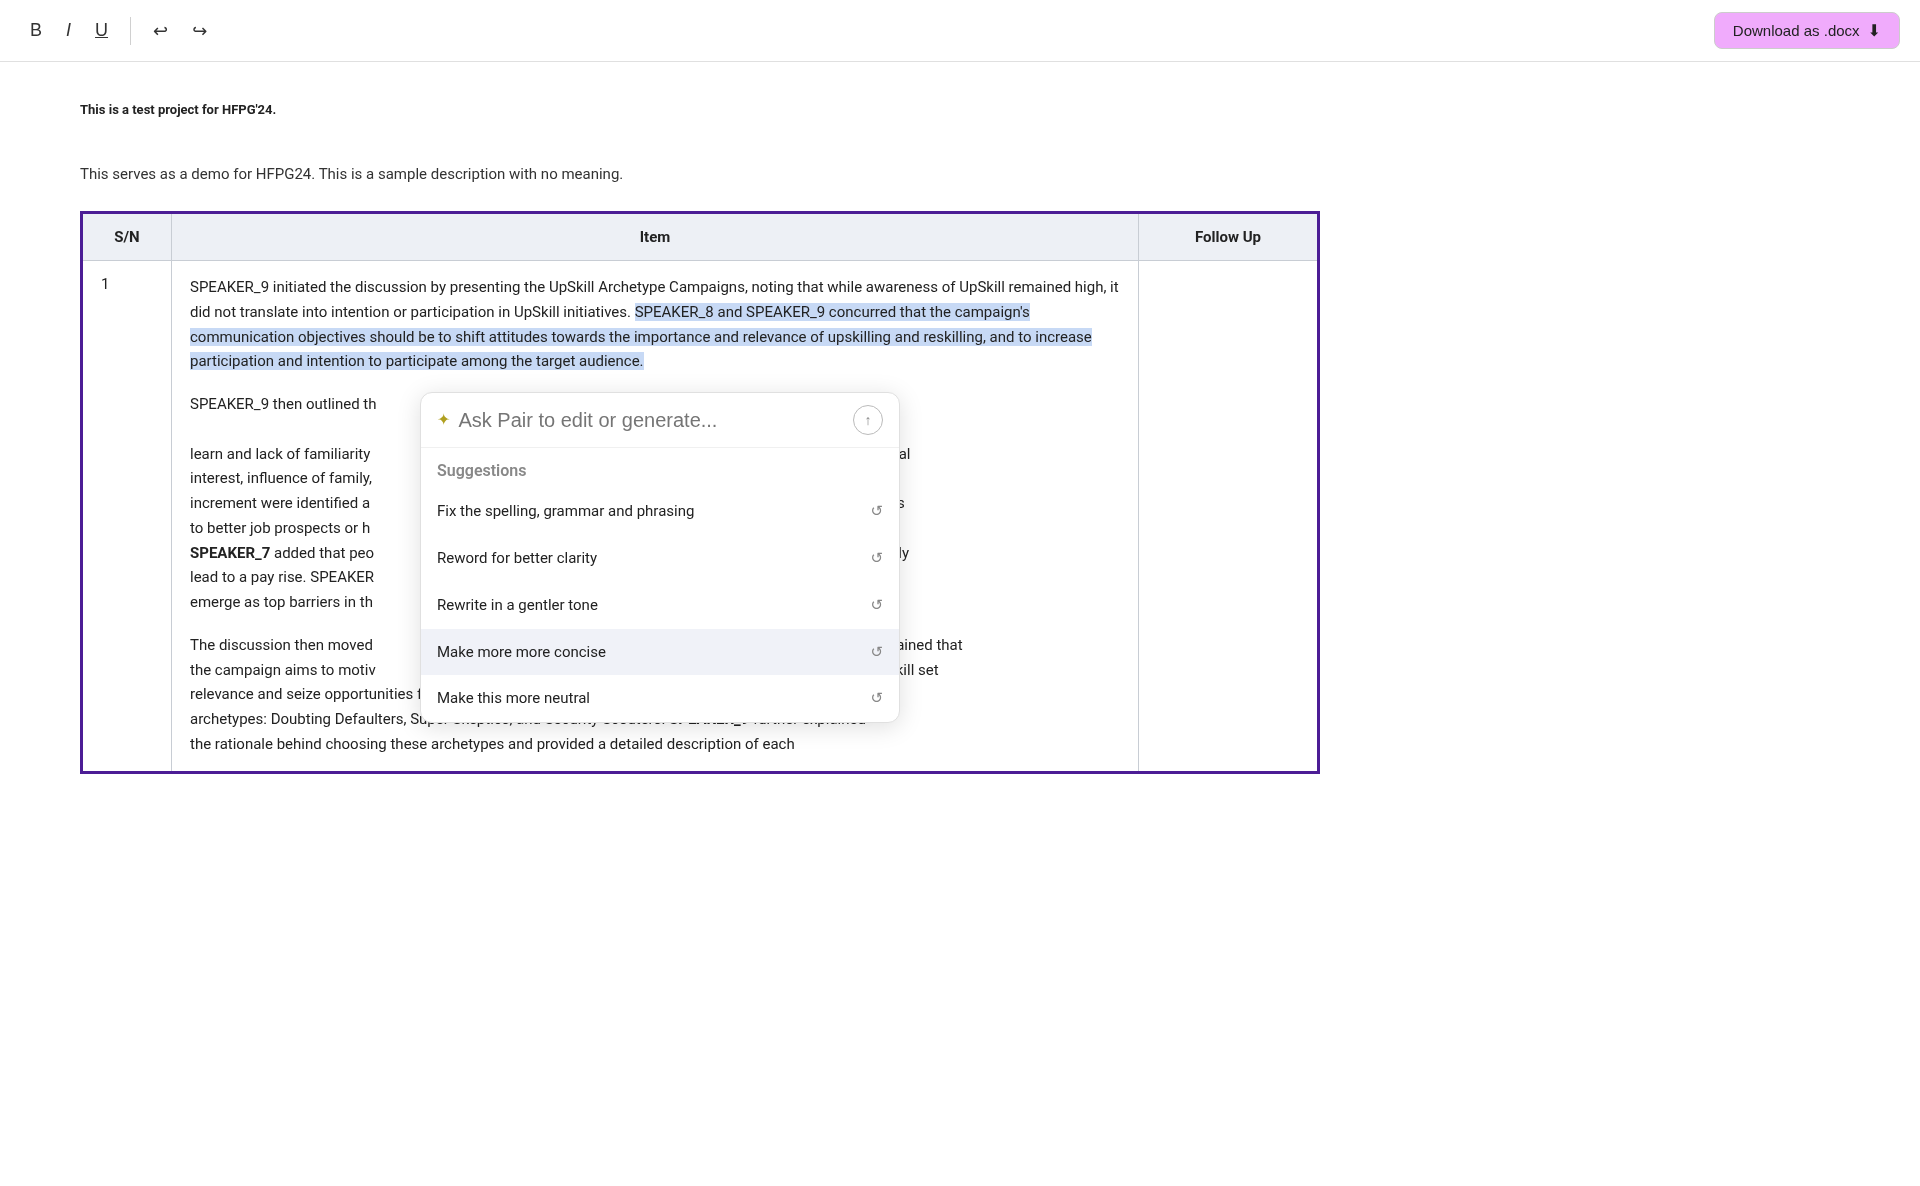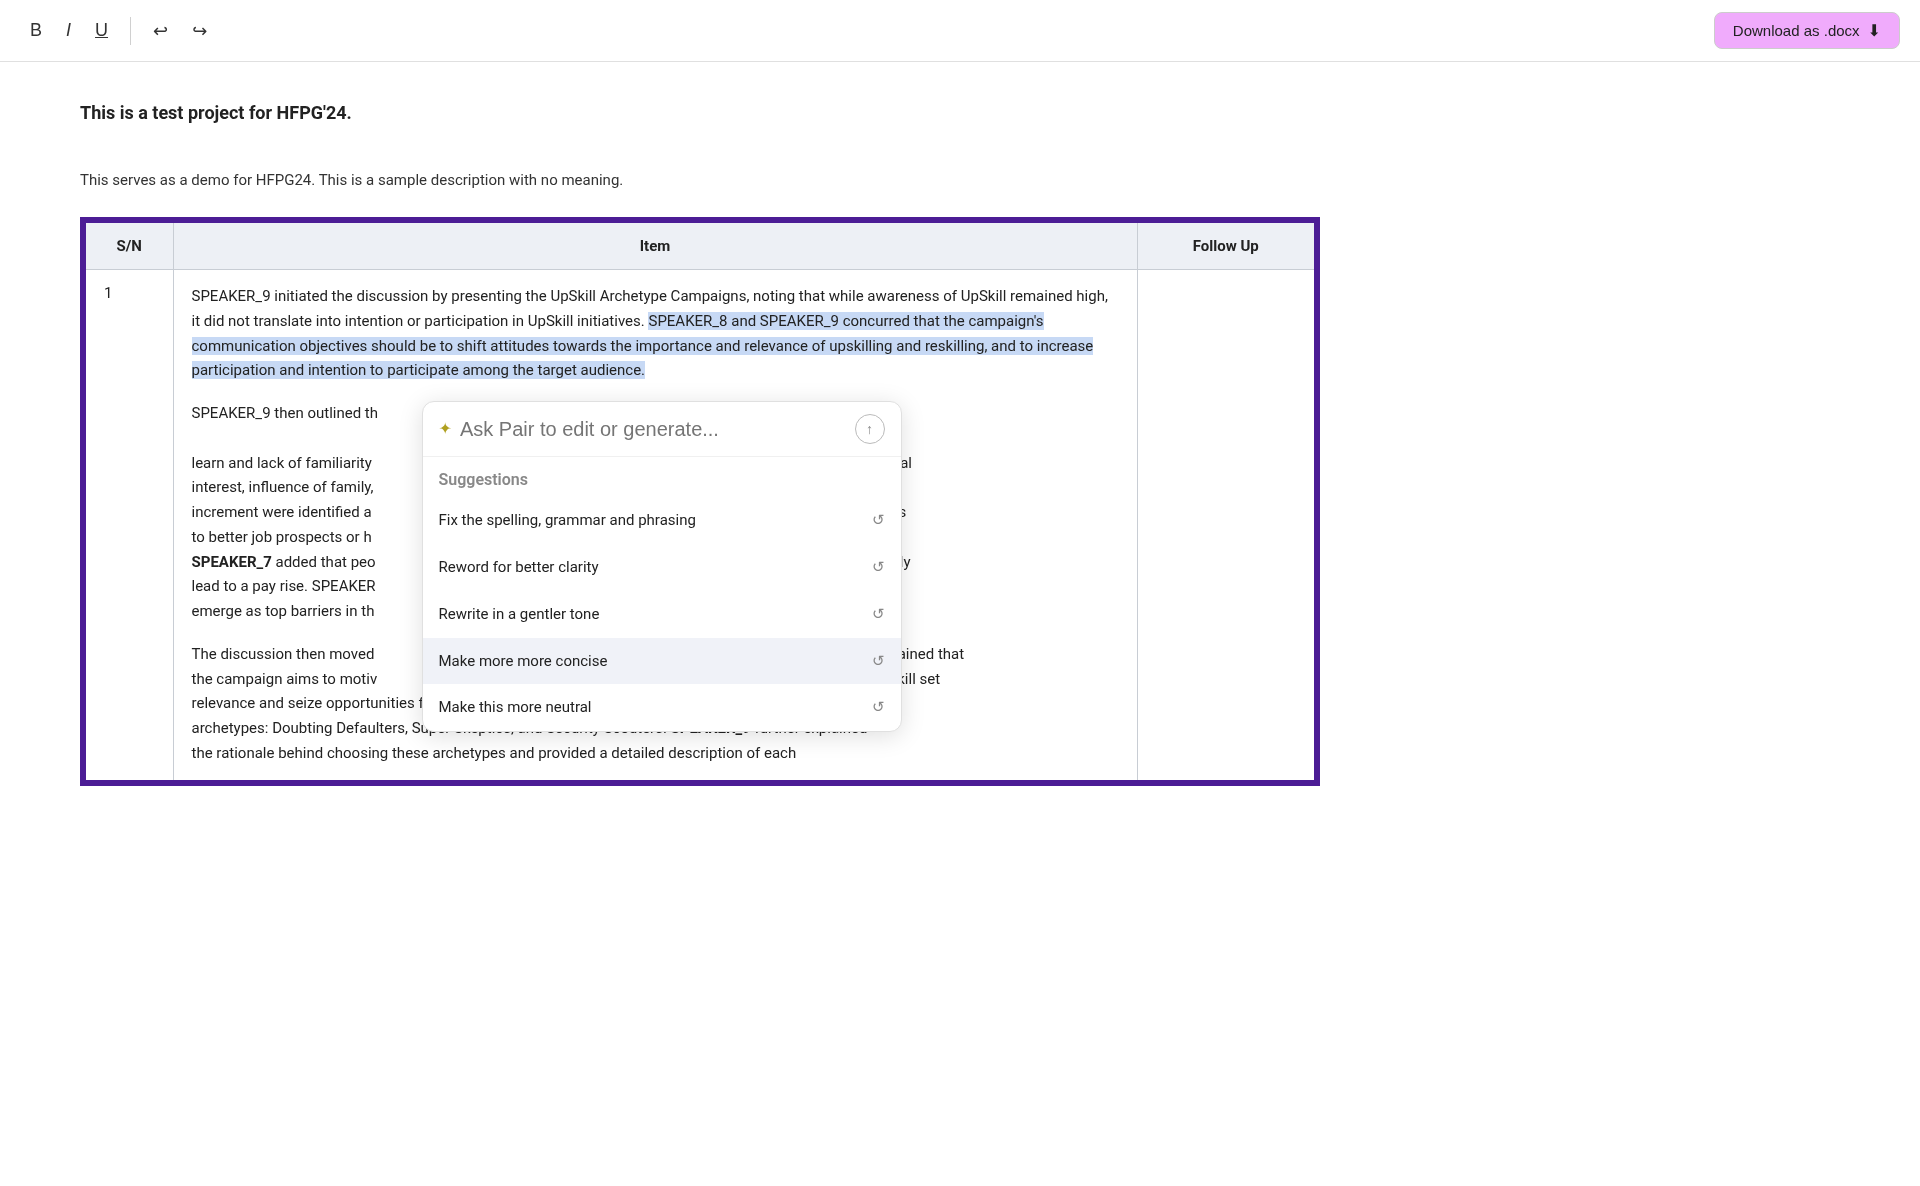--- a/index.html
+++ b/index.html
@@ -57,36 +57,36 @@
       cursor: pointer;
       color: #222;
     }
 
     
     .content {
       padding: 40px 80px 40px 80px;
       max-width: 1400px;
     }
     .doc-title {
-      font-size: 18px;
+      font-size: 13px;
       font-weight: 700;
       margin-bottom: 10px;
     }
     .doc-desc {
       font-size: 15px;
       color: #333;
       margin-bottom: 28px;
       margin-top: 48px;
     }
 
     
     .main-table {
       width: 100%;
       border-collapse: collapse;
-      border: 6px solid #4c1d95;
+      border: 3px solid #4c1d95;
       table-layout: fixed;
     }
     .main-table th, .main-table td {
       border: 1px solid #c8cdd4;
       vertical-align: top;
       padding: 14px 18px;
     }
     .main-table thead th {
       background: #edf0f5;
       font-weight: 700;

